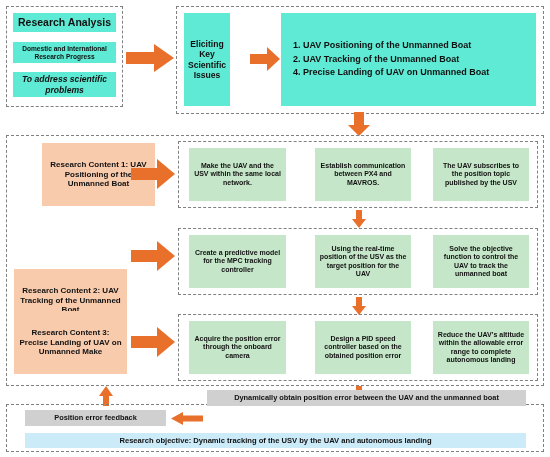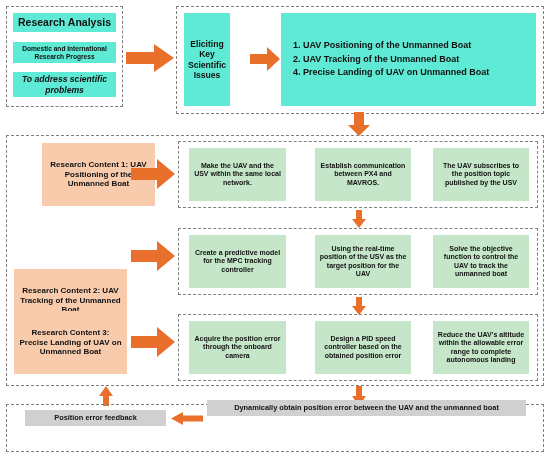--- a/index.html
+++ b/index.html
@@ -140,21 +140,21 @@
   <div class="box green t-task" style="left:189px; top:235px; width:97px; height:53px;">Create a predictive model for the MPC tracking controller</div>
   <div class="box green t-task" style="left:315px; top:235px; width:96px; height:53px;">Using the real-time position of the USV as the target position for the UAV</div>
   <div class="box green t-task" style="left:433px; top:235px; width:96px; height:53px;">Solve the objective function to control the UAV to track the unmanned boat</div>
 
   <div class="arrow" style="left:352px; top:297px;">
     <svg width="14" height="18" viewBox="0 0 14 18">
       <polygon points="4,0 10,0 10,9 14,9 7,18 0,9 4,9" fill="#E8702A"></polygon>
     </svg>
   </div>
 
-  <div class="box peach t-content" style="left:14px; top:311px; width:113px; height:63px;">Research Content 3: Precise Landing of UAV on Unmanned Boat</div>
+  <div class="box peach t-content" style="left:14px; top:311px; width:113px; height:63px;">Research Content 3: Precise Landing of UAV on Unmanned Make</div>
 
   <div class="arrow" style="left:131px; top:327px;">
     <svg width="44" height="30" viewBox="0 0 44 30">
       <polygon points="0,9 26,9 26,0 44,15 26,30 26,21 0,21" fill="#E8702A"></polygon>
     </svg>
   </div>
 
   <div class="dashed-group" style="left:178px; top:314px; width:360px; height:67px;"></div>
 
   <div class="box green t-task" style="left:189px; top:321px; width:97px; height:53px;">Acquire the position error through the onboard camera</div>
@@ -176,16 +176,17 @@
   <div class="dashed-group" style="left:6px; top:404px; width:538px; height:48px;"></div>
 
   <div class="box grey t-bottom" style="left:25px; top:410px; width:141px; height:16px;">Position error feedback</div>
 
   <div class="arrow" style="left:171px; top:412px;">
     <svg width="32" height="13" viewBox="0 0 32 13">
       <polygon points="0,6.5 12,0 12,3.5 32,3.5 32,9.5 12,9.5 12,13" fill="#E8702A"></polygon>
     </svg>
   </div>
 
-  <div class="box grey t-bottom" style="left:207px; top:400px; width:319px; height:16px;">Dynamically obtain position error between the UAV and the unmanned boat</div>
+  <div class="box grey t-bottom" style="left:207px; top:390px; width:319px; height:16px;">Dynamically obtain position error between the UAV and the unmanned boat</div>
 
+  <div class="box lblue t-obj" style="left:25px; top:433px; width:501px; height:15px;">Research objective: Dynamic tracking of the USV by the UAV and autonomous landing</div>
 
 </div>
 
 </body></html>

